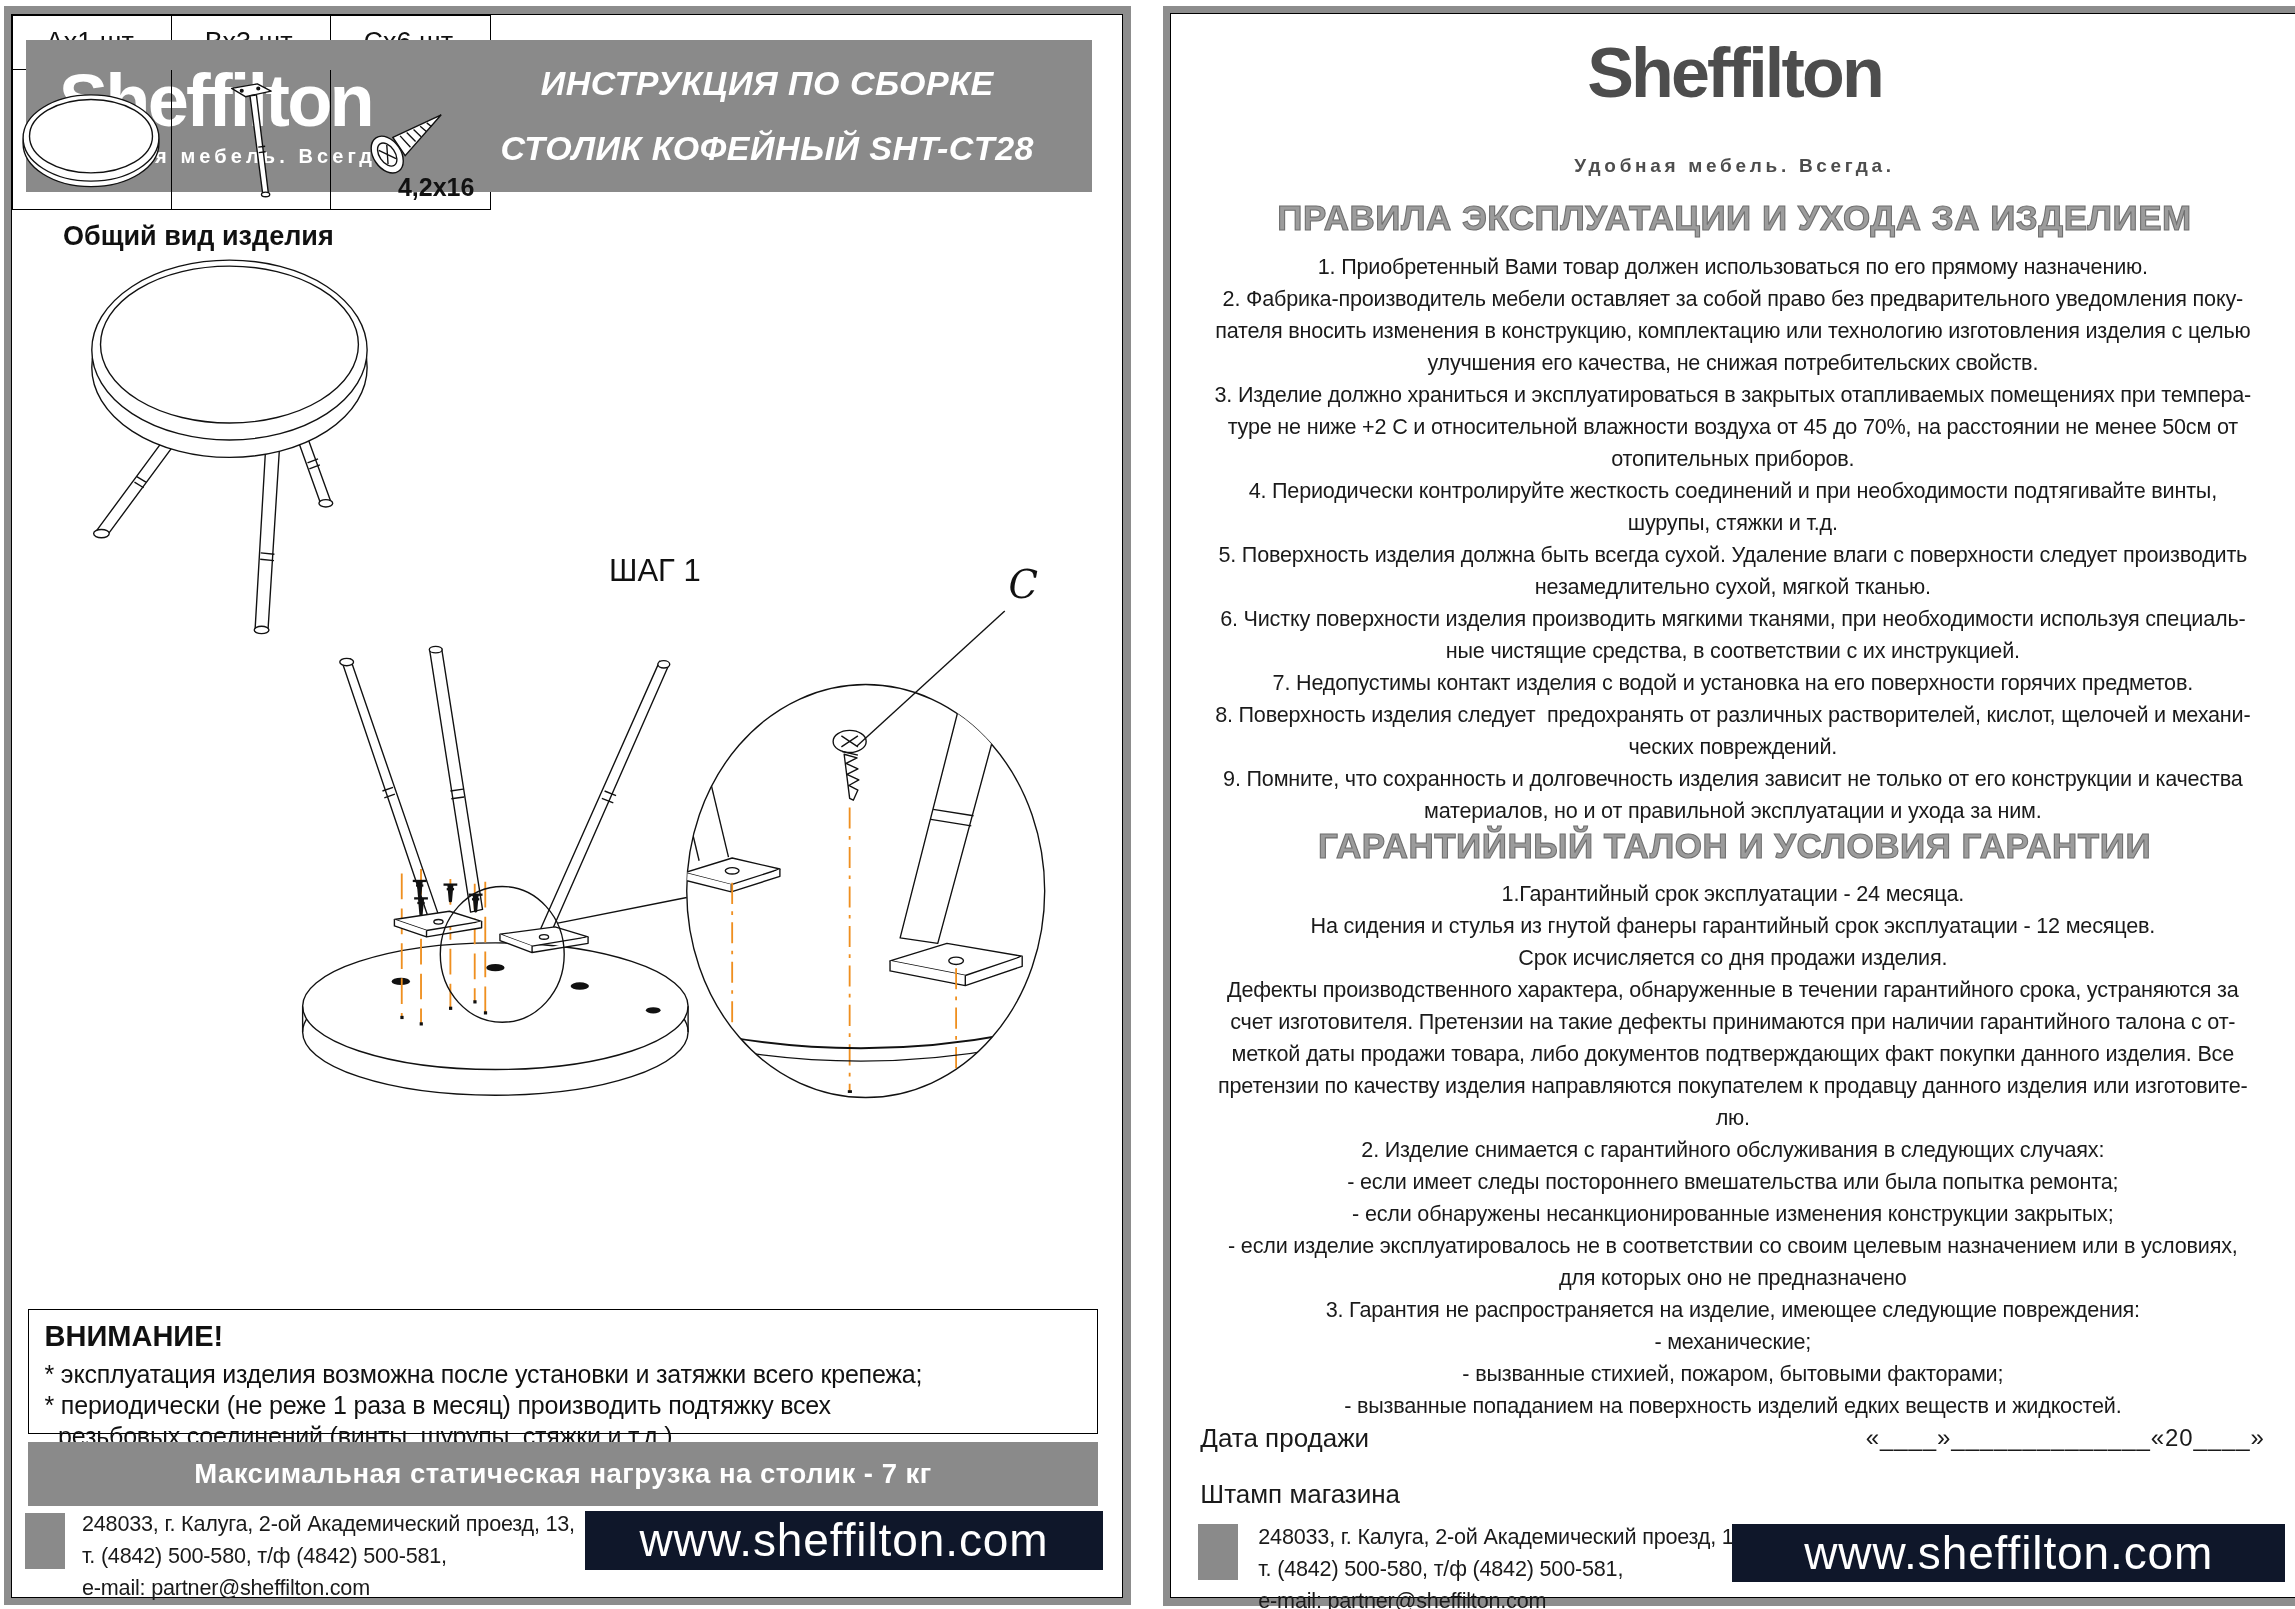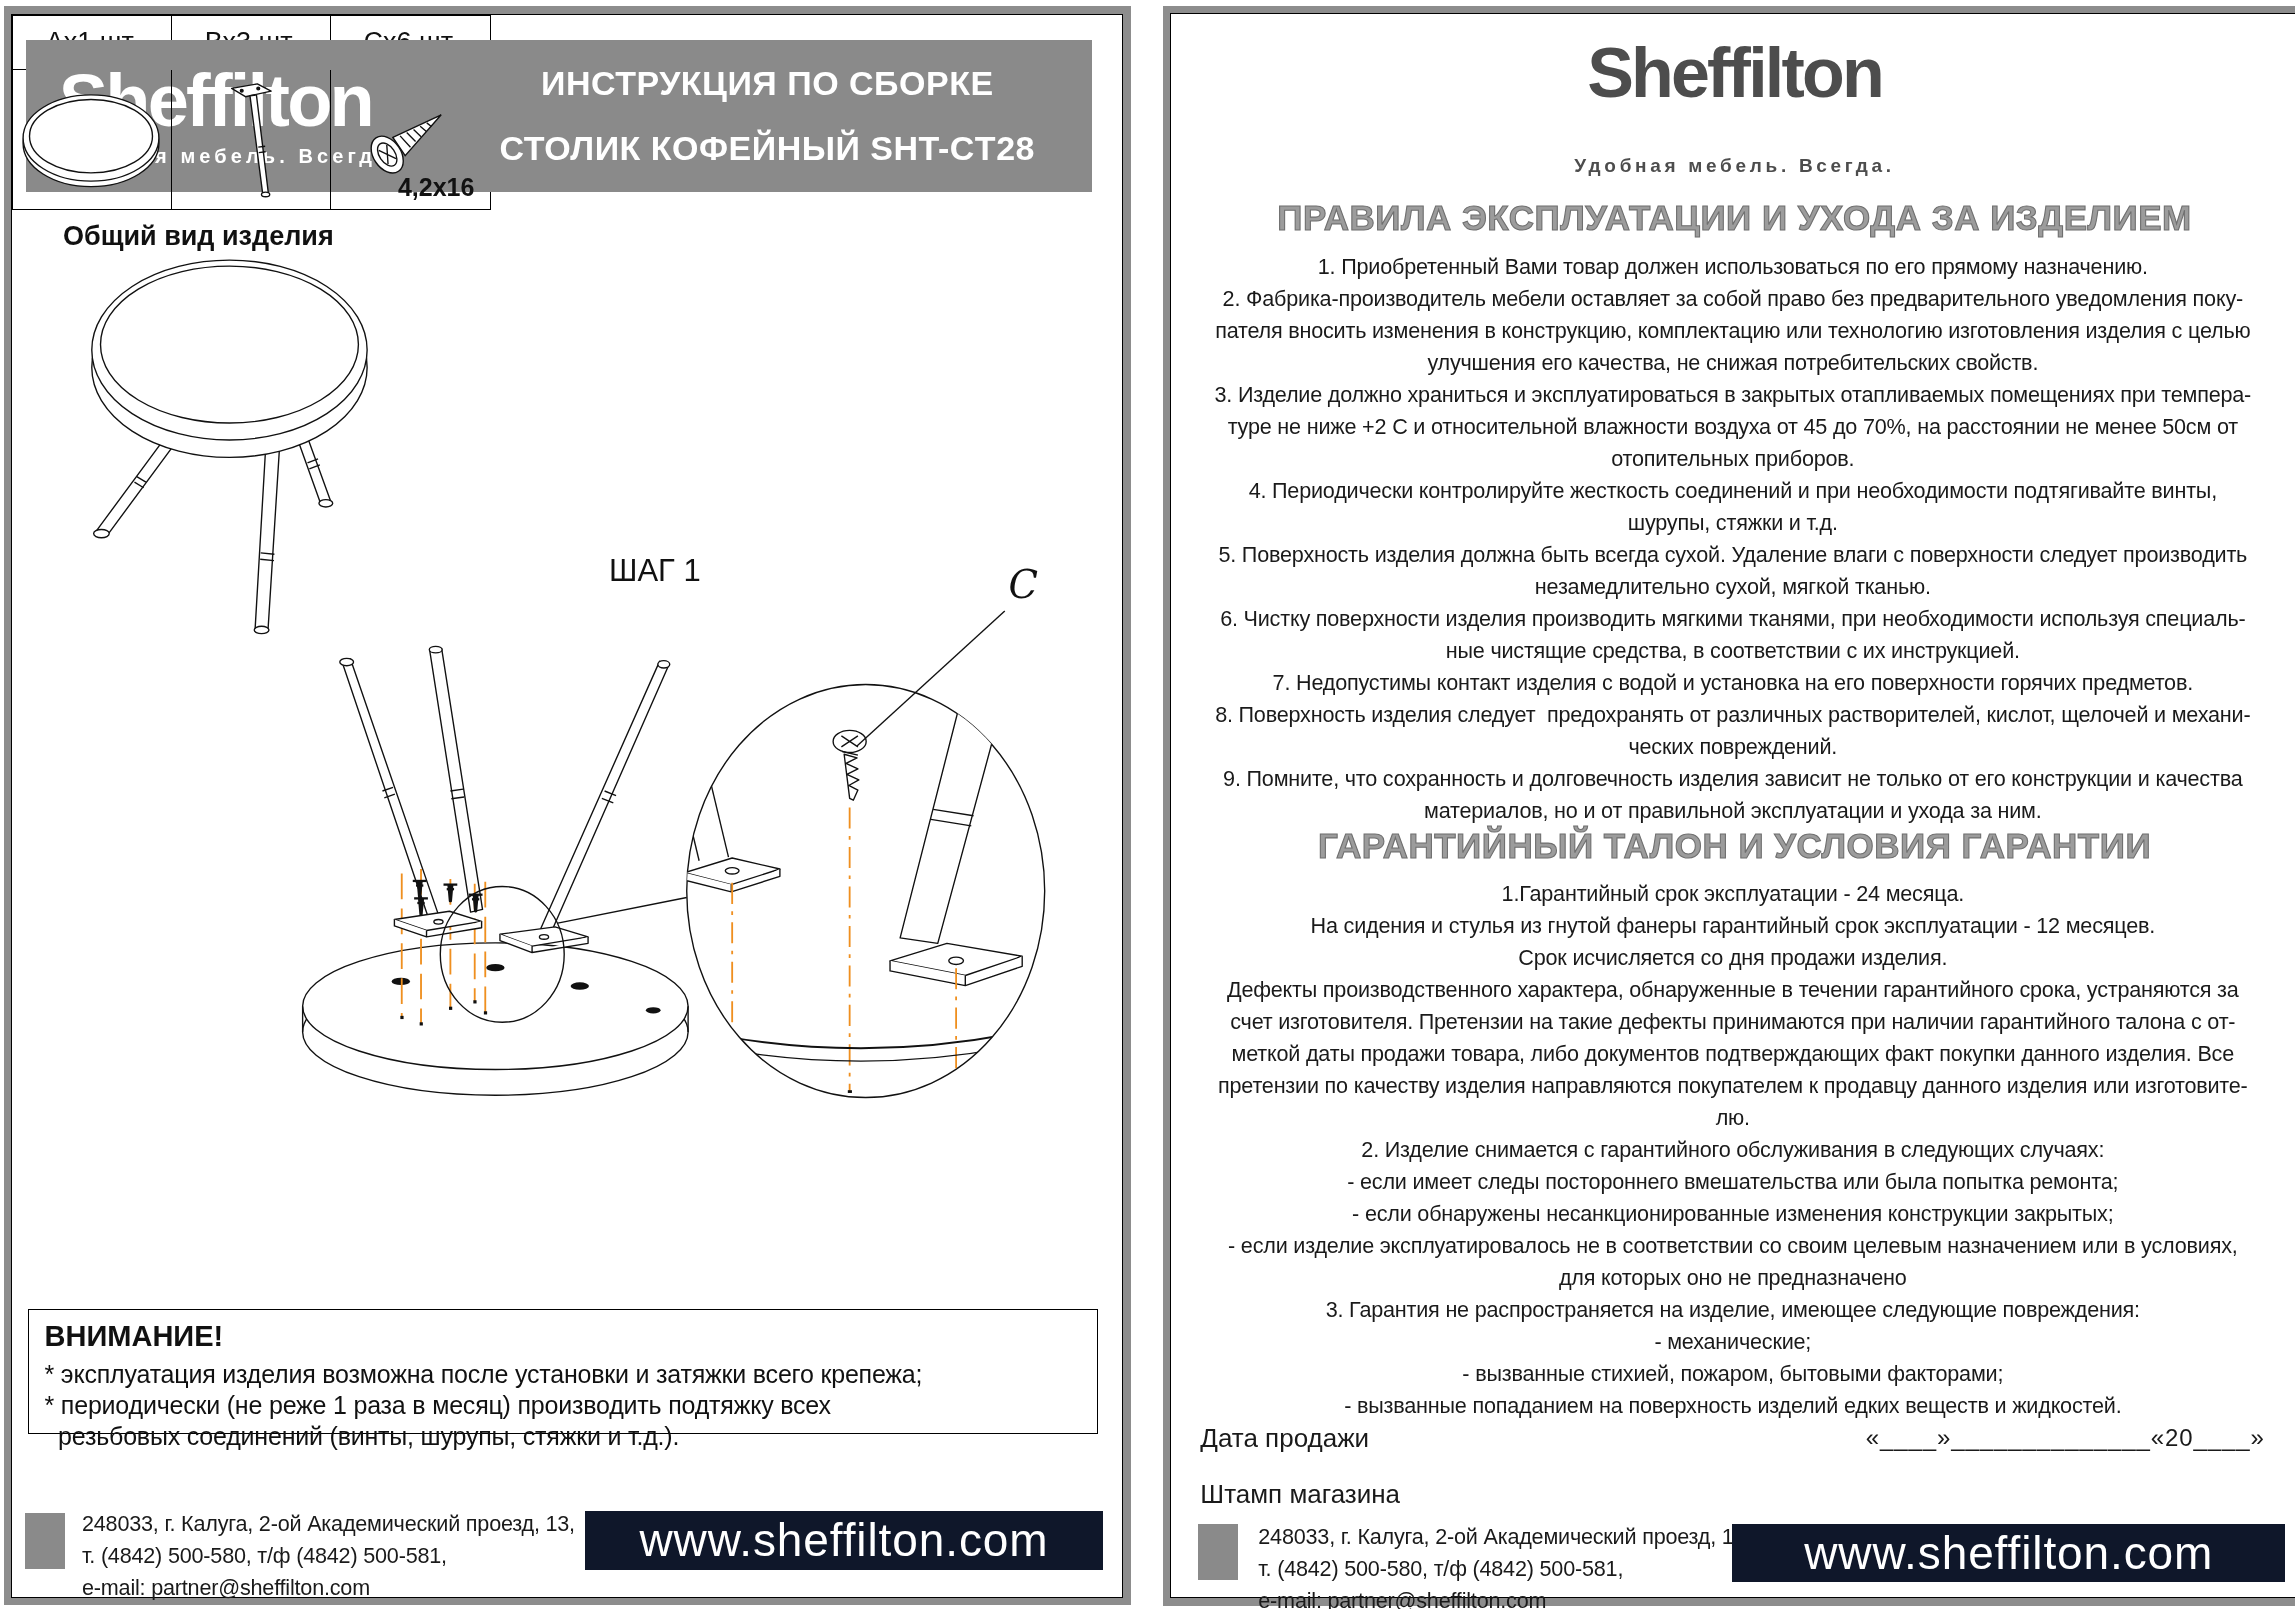--- a/index.html
+++ b/index.html
@@ -13,21 +13,21 @@
   #page-right .page-inner{border-width:1.8px;}
   .abs{position:absolute;}
 
   
   .header-box{position:absolute;left:13.8px;top:25px;width:1066px;height:152px;background:#8a8a8a;
               display:flex;align-items:center;}
   .logo-block{width:404px;padding-left:33px;}
   .logo-text{font-size:74px;font-weight:bold;color:#fff;letter-spacing:-2.8px;line-height:1;}
   .logo-tagline{font-size:20px;color:#fff;letter-spacing:4.1px;margin-top:7.3px;font-weight:bold;}
   .header-titles{flex:1;display:flex;flex-direction:column;gap:26px;text-align:center;
-                 color:#fff;font-weight:bold;font-size:34px;letter-spacing:0.5px;padding-right:20px;}
+                 color:#fff;font-weight:bold;font-size:34px;letter-spacing:0.5px;padding-right:20px;font-style:italic;}
   .section-title{left:51px;top:206px;font-size:27px;font-weight:bold;}
   .step-label{left:597px;top:538px;font-size:31px;}
   .ptable{left:16px;top:1067px;width:477px;height:193px;border:1.4px solid #000;
           display:grid;grid-template-columns:1fr 1fr 1fr;grid-template-rows:54px 1fr;}
   .pt-h{border-right:1.4px solid #000;border-bottom:1.4px solid #000;display:flex;align-items:center;
         justify-content:center;font-size:27px;}
   .pt-h:nth-child(3){border-right:none;}
   .pt-c{border-right:1.4px solid #000;position:relative;font-weight:bold;}
   .pt-c:last-child{border-right:none;}
   .pt-size{position:absolute;right:15.6px;bottom:6.4px;font-size:25px;}
@@ -244,20 +244,21 @@
 
       <div class="abs warning-box">
         <div class="warning-title">ВНИМАНИЕ!</div>
         <div>
             <div class="warn-line">* эксплуатация изделия возможна после установки и затяжки всего крепежа;</div>
             <div class="warn-line">* периодически (не реже 1 раза в месяц) производить подтяжку всех</div>
             <div class="warn-line">  резьбовых соединений (винты, шурупы, стяжки и т.д.).</div>
           </div>
       </div>
 
+      <div class="abs load-bar">Максимальная статическая нагрузка на столик -  7 кг</div>
 
       <div class="abs f-square" style="left:13px;top:1498px;"></div>
       <div class="abs addr" style="left:70px;top:1493px;">
           <div class="line addr-line">248033, г. Калуга, 2-ой Академический проезд, 13,</div>
           <div class="line addr-line">т. (4842) 500-580, т/ф (4842) 500-581,</div>
           <div class="line addr-line">e-mail: partner@sheffilton.com</div>
         </div>
       <div class="abs www-box" style="left:573px;top:1496px;width:518px;height:59px;">www.sheffilton.com</div>
     </div>
   </div>

